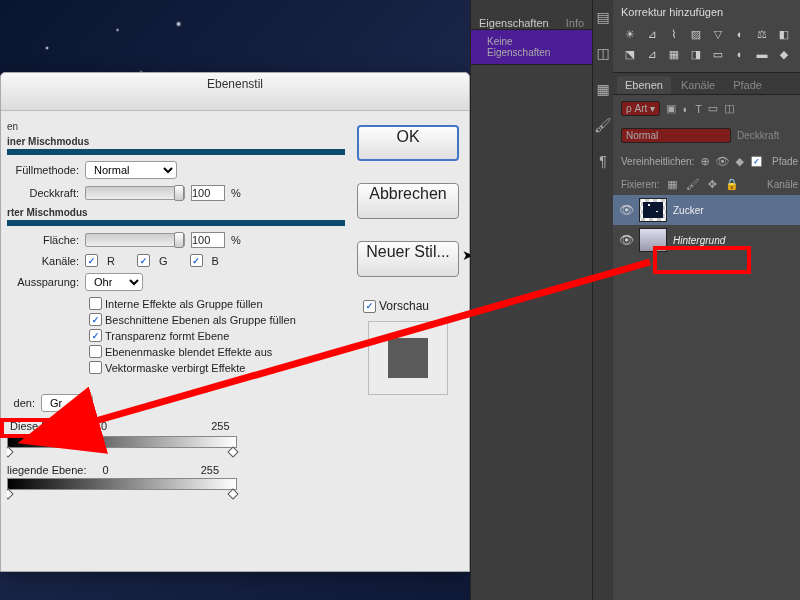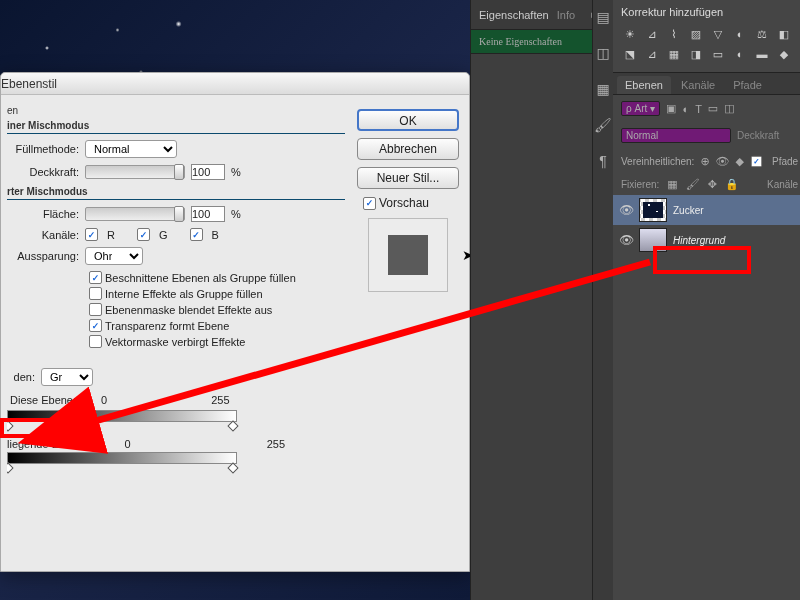--- a/index.html
+++ b/index.html
@@ -5,63 +5,63 @@
 * { box-sizing: border-box; margin: 0; padding: 0; font-family: "Helvetica Neue", Arial, sans-serif; }
 body { width: 800px; height: 600px; overflow: hidden; background: #4a4a4a; position: relative; font-size: 11px; color: #222; }
 .bg-image { position: absolute; left: 0; top: 0; width: 470px; height: 600px; background: linear-gradient(135deg, #0a1530 0%, #1a2548 50%, #0f1a38 100%); }
 .bg-image::before { content: ""; position: absolute; width: 100%; height: 100%; background:
   radial-gradient(2px 2px at 10% 8%, #fff, transparent),
   radial-gradient(1px 1px at 5% 30%, #fff, transparent),
   radial-gradient(2px 2px at 25% 5%, #ccc, transparent),
   radial-gradient(3px 3px at 38% 4%, #fff, transparent),
   radial-gradient(2px 2px at 30% 12%, #aaa, transparent); }
 .dialog { position: absolute; left: 0; top: 72px; width: 470px; height: 500px; background: #eaeaea; border: 1px solid #aaa; border-radius: 5px 5px 0 0; box-shadow: 0 4px 20px rgba(0,0,0,0.4); }
-.dialog-title { height: 22px; background: linear-gradient(#f8f8f8, #dcdcdc); border-bottom: 1px solid #bbb; line-height: 22px; font-size: 12px; color: #333; border-radius: 5px 5px 0 0; }
+.dialog-title { height: 38px; background: linear-gradient(#f8f8f8, #dcdcdc); border-bottom: 1px solid #bbb; text-align: center; line-height: 22px; font-size: 12px; color: #333; border-radius: 5px 5px 0 0; }
 .dialog-body { padding: 6px; display: flex; height: calc(100% - 22px); }
 .settings { flex: 1; padding: 4px 8px 0 0; overflow: hidden; }
-.section-head { font-size: 10px; font-weight: bold; color: #333; border-bottom: 1px solid #0c4a6e; padding-bottom: 2px; margin: 4px 0 6px; }
+.section-head { font-size: 10px; font-weight: bold; color: #333; border-bottom: 6px solid #0c4a6e; padding-bottom: 2px; margin: 4px 0 6px; }
 .row { display: flex; align-items: center; margin: 6px 0; gap: 6px; }
 .label { width: 72px; text-align: right; font-size: 11px; color: #222; }
 select { font-size: 11px; height: 18px; background: #fff; border: 1px solid #999; border-radius: 3px; padding: 0 14px 0 4px; }
 .slider { height: 14px; background: linear-gradient(#ccc,#eee); border: 1px solid #999; border-radius: 2px; position: relative; }
 .slider-thumb { position: absolute; top: -2px; width: 10px; height: 16px; background: linear-gradient(#fff,#ccc); border: 1px solid #888; border-radius: 2px; }
 .numbox { width: 34px; height: 16px; border: 1px solid #888; background: #fff; text-align: left; font-size: 11px; line-height: 14px; }
 .checkbox { width: 13px; height: 13px; border: 1px solid #777; border-radius: 2px; background: #fff; display: inline-flex; align-items: center; justify-content: center; font-size: 9px; margin-right: 3px; }
 .checkbox.checked::after { content: "✓"; color: #1a66d8; font-weight: bold; }
 .chk-line { display: flex; align-items: center; margin: 3px 0 3px 82px; font-size: 11px; }
 .chan-row { margin-left: 0; }
 .gradient-preview { height: 12px; background: linear-gradient(90deg, #000, #fff); border: 1px solid #888; margin-top: 2px; margin-left: 0; width: 230px; }
 .slider-handles { position: relative; height: 10px; width: 230px; }
 .hdl { position: absolute; top: 0; width: 8px; height: 8px; background: #fff; border: 1px solid #555; transform: rotate(45deg); }
 .right-col { width: 110px; padding: 8px 4px; }
-.btn { display: block; width: 100%; height: 22px; margin-bottom: 7px; background: linear-gradient(#fdfdfd,#e0e0e0); border: 1px solid #888; border-radius: 4px; font-size: 12px; text-align: center; line-height: 20px; cursor: pointer; }
+.btn { display: block; width: 100%; height: 36px; margin-bottom: 22px; background: linear-gradient(#fdfdfd,#e0e0e0); border: 1px solid #888; border-radius: 4px; font-size: 16px; text-align: center; line-height: 20px; cursor: pointer; }
 .btn.primary { border: 2px solid #4476c8; font-weight: 500; }
 .preview-chk { display: flex; align-items: center; margin: 6px 0 8px 6px; font-size: 12px; }
 .preview-box { width: 80px; height: 74px; background: #ececec; border: 1px solid #bbb; margin: 0 auto; display: flex; align-items: center; justify-content: center; }
 .preview-swatch { width: 40px; height: 40px; background: #5a5a5a; }
 
 .cursor-arrow { position: absolute; left: 462px; top: 247px; font-size: 14px; color: #000; }
 
 .app { position: absolute; left: 470px; top: 0; width: 330px; height: 600px; background: #3e3e3e; color: #bbb; font-size: 11px; display: flex; }
 .mid-strip { width: 122px; height: 100%; background: #3e3e3e; border-left: 1px solid #222; }
-.prop-panel-header { height: 30px; background: #3a3a3a; border-bottom: 1px solid #222; display: flex; align-items: center; padding: 0 8px; gap: 8px; }
+.prop-panel-header { height: 30px; background: #3a3a3a; border-bottom: 1px solid #222; display: flex; align-items: flex-end; padding: 0 8px; gap: 17px; }
 .prop-tab { color: #ccc; font-size: 11px; }
-.prop-msg { padding: 6px 8px; font-size: 10px; color: #aaa; background: #14532d; border-bottom: 1px solid #222; font-family: Liberation Serif, serif; }
+.prop-msg { padding: 6px 16px; font-size: 10px; color: #aaa; background: #4c1d95; border-bottom: 1px solid #222; }
 .icon-col { width: 32px; background: #3a3a3a; border-left: 1px solid #222; display: flex; flex-direction: column; align-items: center; padding: 8px 0; gap: 18px; }
 .tool-icon { width: 20px; height: 18px; opacity: 0.8; display: flex; align-items: center; justify-content: center; font-size: 14px; color: #ccc; }
 .panel-stack { flex: 1; background: #454545; display: flex; flex-direction: column; }
 .panel-block { border-bottom: 1px solid #222; padding: 6px 8px 10px; }
 .panel-title { font-size: 11px; color: #ddd; margin-bottom: 8px; }
 .adj-grid { display: grid; grid-template-columns: repeat(8, 18px); gap: 4px 4px; }
 .adj-ic { width: 18px; height: 16px; display: flex; align-items: center; justify-content: center; font-size: 11px; color: #ccc; }
 .tabs { display: flex; gap: 2px; background: #3a3a3a; padding: 3px 4px 0; border-bottom: 1px solid #222; }
 .tab { padding: 3px 8px; font-size: 11px; color: #ccc; background: #454545; border-radius: 3px 3px 0 0; }
 .tab.inactive { background: transparent; color: #888; }
 .layer-opts { padding: 6px 8px; display: flex; align-items: center; gap: 6px; color: #aaa; font-size: 10px; }
-.mini-select { background: #701a75; border: 1px solid #222; color: #aaa; padding: 1px 4px; border-radius: 2px; font-size: 10px; }
+.mini-select { background: #7f1d1d; border: 1px solid #222; color: #aaa; padding: 1px 4px; border-radius: 2px; font-size: 10px; }
 .layer-row { display: flex; align-items: center; gap: 6px; padding: 3px 6px; background: #454545; }
 .layer-row.sel { background: #5b6f8f; }
 .eye { width: 14px; text-align: center; color: #ccc; font-size: 12px; }
 .thumb { width: 28px; height: 24px; border: 1px solid #222; background: #888; }
 .thumb.checker { background: repeating-conic-gradient(#ccc 0 25%, #fff 0 50%) 50% / 8px 8px; }
 .layer-name { font-size: 10px; color: #eee; }
 .lock-row { display: flex; align-items: center; gap: 8px; padding: 4px 8px; color: #999; font-size: 10px; }
 .lock-ic { font-size: 11px; color: #aaa; }
 
 .redbox { position: absolute; border: 4px solid #ff0000; pointer-events: none; }
@@ -109,34 +109,34 @@
           <span>G</span>
         <span style="width:10px"></span>
         <span class="checkbox checked"></span>
           <span>B</span>
       </div>
       <div class="row">
         <span class="label">Aussparung:</span>
         <select style="width:58px"><option>Ohne</option></select>
       </div>
       <div class="chk-line">
+          <span class="checkbox"></span>
+          <span>Interne Effekte als Gruppe füllen</span>
+        </div>
+      <div class="chk-line">
           <span class="checkbox checked"></span>
           <span>Beschnittene Ebenen als Gruppe füllen</span>
         </div>
       <div class="chk-line">
-          <span class="checkbox"></span>
-          <span>Interne Effekte als Gruppe füllen</span>
+          <span class="checkbox checked"></span>
+          <span>Transparenz formt Ebene</span>
         </div>
       <div class="chk-line">
           <span class="checkbox"></span>
           <span>Ebenenmaske blendet Effekte aus</span>
-        </div>
-      <div class="chk-line">
-          <span class="checkbox checked"></span>
-          <span>Transparenz formt Ebene</span>
         </div>
       <div class="chk-line">
           <span class="checkbox"></span>
           <span>Vektormaske verbirgt Effekte</span>
         </div>
 
       <div class="section-head" style="border:none;margin-top:12px"></div>
       <div class="row">
         <span class="label" style="width:28px">den:</span>
         <select style="width:52px"><option>Grau</option></select>
@@ -149,21 +149,21 @@
           <span style="width:60px"></span>
           <span>255</span>
         </div>
         <div class="gradient-preview"></div>
         <div class="slider-handles">
             <div class="hdl" style="left:-3px"></div>
             <div class="hdl" style="left:222px"></div>
           </div>
       </div>
       <div style="margin-top:6px">
-        <div style="display:flex;gap:38px;align-items:center">
+        <div style="display:flex;gap:16px;align-items:center">
           <span>liegende Ebene:</span>
           <span>0</span>
           <span style="width:60px"></span>
           <span>255</span>
         </div>
         <div class="gradient-preview"></div>
         <div class="slider-handles">
             <div class="hdl" style="left:-3px"></div>
             <div class="hdl" style="left:222px"></div>
           </div>

